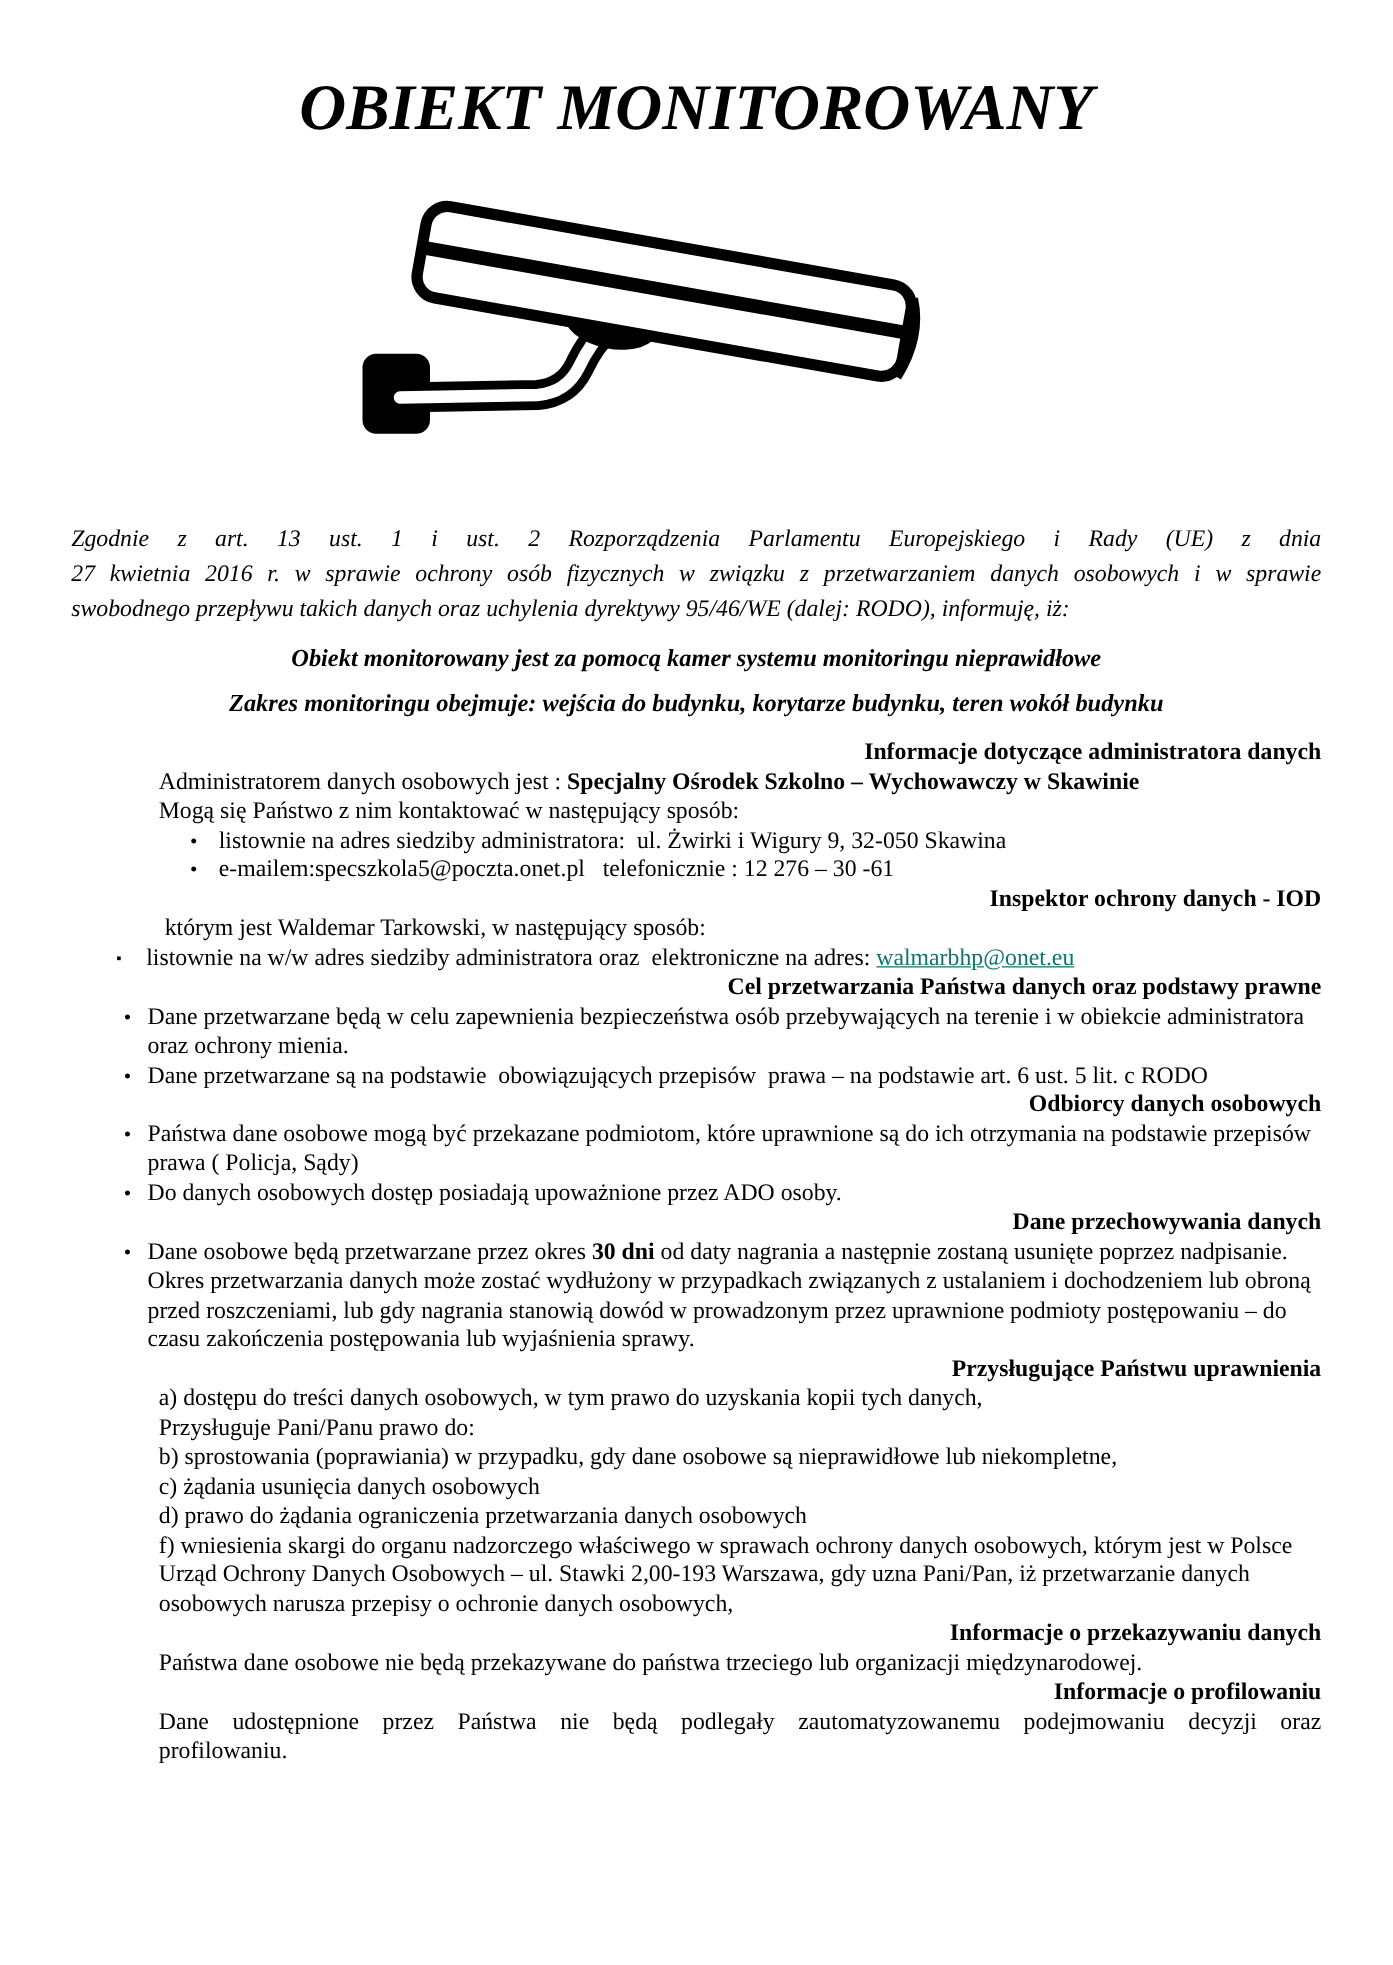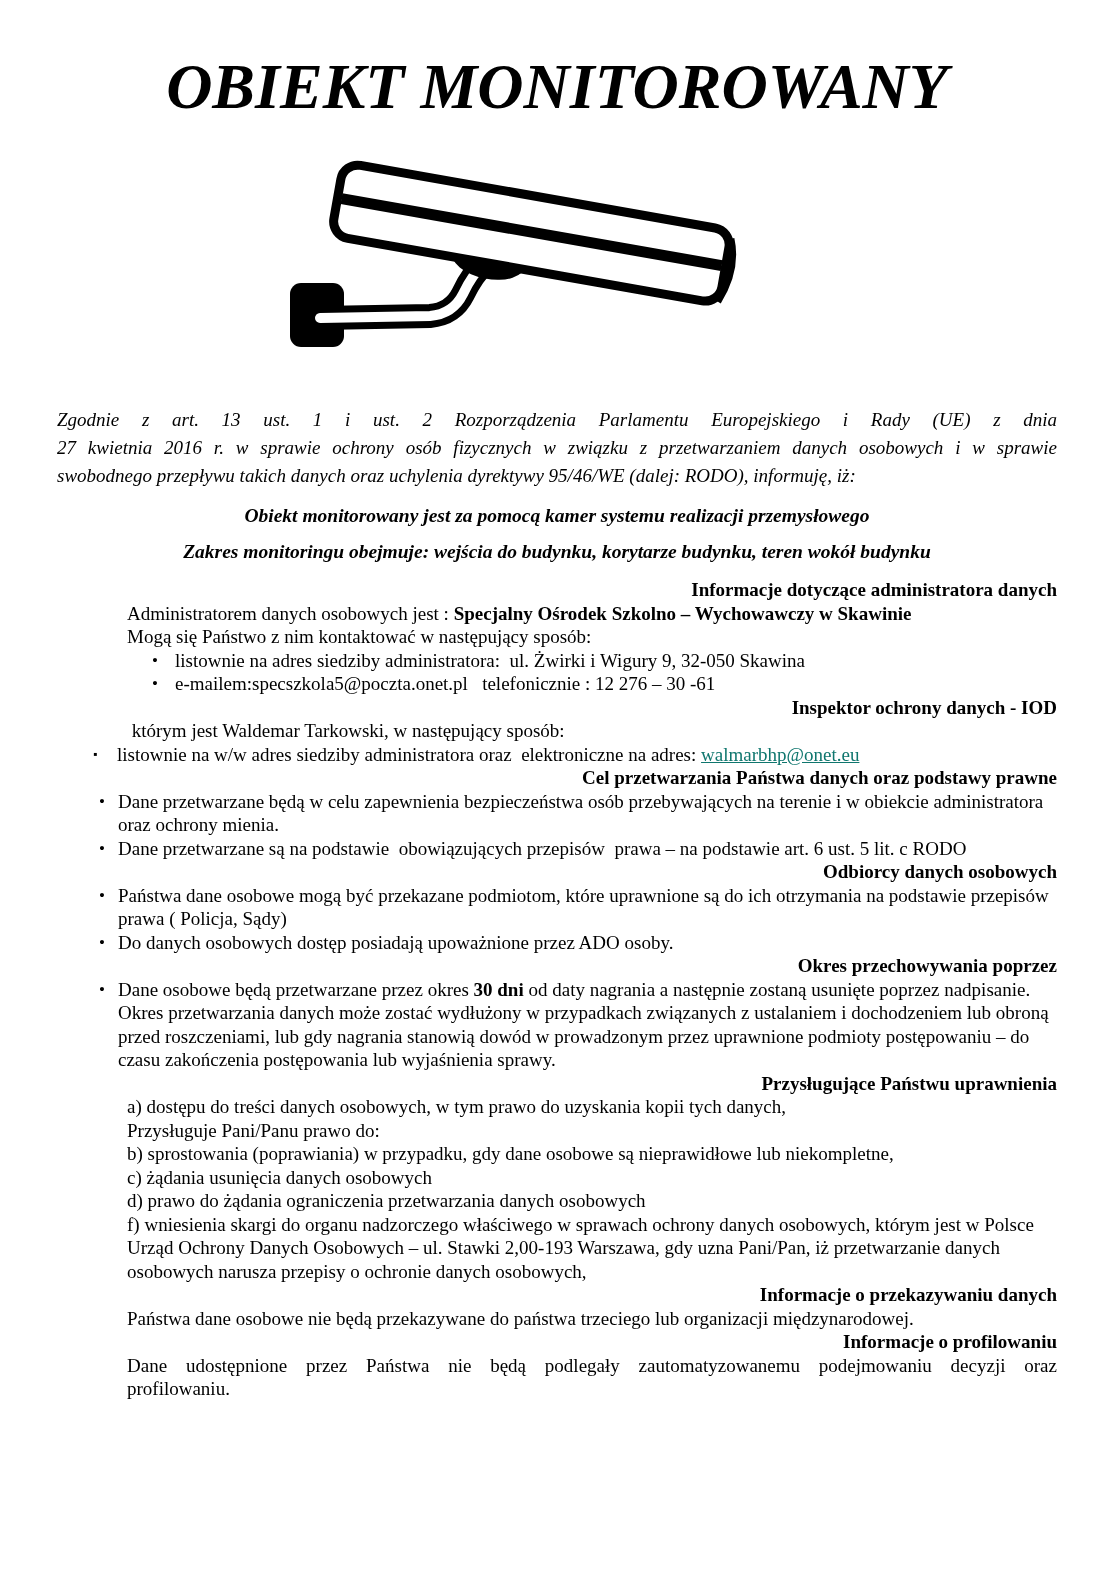--- a/index.html
+++ b/index.html
@@ -5,26 +5,26 @@
   * { margin:0; padding:0; box-sizing:border-box; }
   html,body { background:#ffffff; }
   .page{
     position:relative; width:1114px; height:1572px; margin:0 auto;
     background:#fff; color:#000; overflow:hidden;
     font-family:"Liberation Serif","DejaVu Serif",serif;
     font-size:19px; line-height:23.5px; padding:0 57px;
   }
   .title{
     margin-top:54px; text-align:center;
-    font-style:italic; font-weight:700; font-size:64px; line-height:66px;
+    font-style:italic; font-weight:700; font-size:52px; line-height:66px;
     letter-spacing:0px; white-space:nowrap;
   }
   .camera-wrap{ margin-top:26px; height:230px; text-align:center; }
   .camera-wrap svg{ display:block; margin:0 auto; }
-  .intro{ margin-top:30px; font-style:italic; font-size:19px; line-height:28px; }
+  .intro{ margin-top:42px; font-style:italic; font-size:19px; line-height:28px; }
   .jline{ text-align:justify; text-align-last:justify; }
   .stmt{ text-align:center; font-style:italic; font-weight:700; font-size:19.5px; line-height:24px; }
   .stmt1{ margin-top:14px; }
   .stmt2{ margin-top:12px; }
   .secs{ margin-top:14px; }
   .h{ font-weight:700; white-space:pre-wrap;text-align:right; }
   .ind{ margin-left:70px; white-space:pre-wrap; }
   .ind.just{ text-align:justify; white-space:normal; }
   .ind.just .jline{ white-space:normal; }
   ul{ list-style:none; }
@@ -63,21 +63,21 @@
       </g>
     </svg>
   </div>
 
   <div class="intro">
     <div class="jline">Zgodnie z art. 13 ust. 1 i ust. 2 Rozporządzenia Parlamentu Europejskiego i Rady (UE) z dnia</div>
     <div class="jline">27 kwietnia 2016 r. w sprawie ochrony osób fizycznych w związku z przetwarzaniem danych osobowych i w sprawie</div>
     <div>swobodnego przepływu takich danych oraz uchylenia dyrektywy 95/46/WE (dalej: RODO), informuję, iż:</div>
   </div>
 
-  <div class="stmt stmt1">Obiekt monitorowany jest za pomocą kamer systemu realizacji przemysłowego</div>
+  <div class="stmt stmt1">Obiekt monitorowany jest za pomocą kamer systemu monitoringu nieprawidłowe</div>
   <div class="stmt stmt2">Zakres monitoringu obejmuje: wejścia do budynku, korytarze budynku, teren wokół budynku</div>
 
   <div class="secs">
 
     <div>
       <div class="h">Informacje dotyczące administratora danych</div>
       <div class="ind"><span>Administratorem danych osobowych jest : </span><b>Specjalny Ośrodek Szkolno – Wychowawczy w Skawinie</b></div>
       <div class="ind">Mogą się Państwo z nim kontaktować w następujący sposób:</div>
       <ul>
         <li class="li lvl2">
@@ -124,21 +124,21 @@
           <span class="tx">Państwa dane osobowe mogą być przekazane podmiotom, które uprawnione są do ich otrzymania na podstawie przepisów prawa ( Policja, Sądy)</span>
         </li>
         <li class="li lvl1">
           <span class="mk">•</span>
           <span class="tx">Do danych osobowych dostęp posiadają upoważnione przez ADO osoby.</span>
         </li>
       </ul>
     </div>
 
     <div>
-      <div class="h">Okres przechowywania poprzez</div>
+      <div class="h">Dane przechowywania danych</div>
       <ul>
         <li class="li lvl1">
           <span class="mk">•</span>
           <span class="tx"><span>Dane osobowe będą przetwarzane przez okres </span><b>30 dni</b><span> od daty nagrania a następnie zostaną usunięte poprzez nadpisanie. Okres przetwarzania danych może zostać wydłużony w przypadkach związanych z ustalaniem i dochodzeniem lub obroną przed roszczeniami, lub gdy nagrania stanowią dowód w prowadzonym przez uprawnione podmioty postępowaniu – do czasu zakończenia postępowania lub wyjaśnienia sprawy.</span></span>
         </li>
       </ul>
     </div>
 
     <div>
       <div class="h">Przysługujące Państwu uprawnienia</div>

